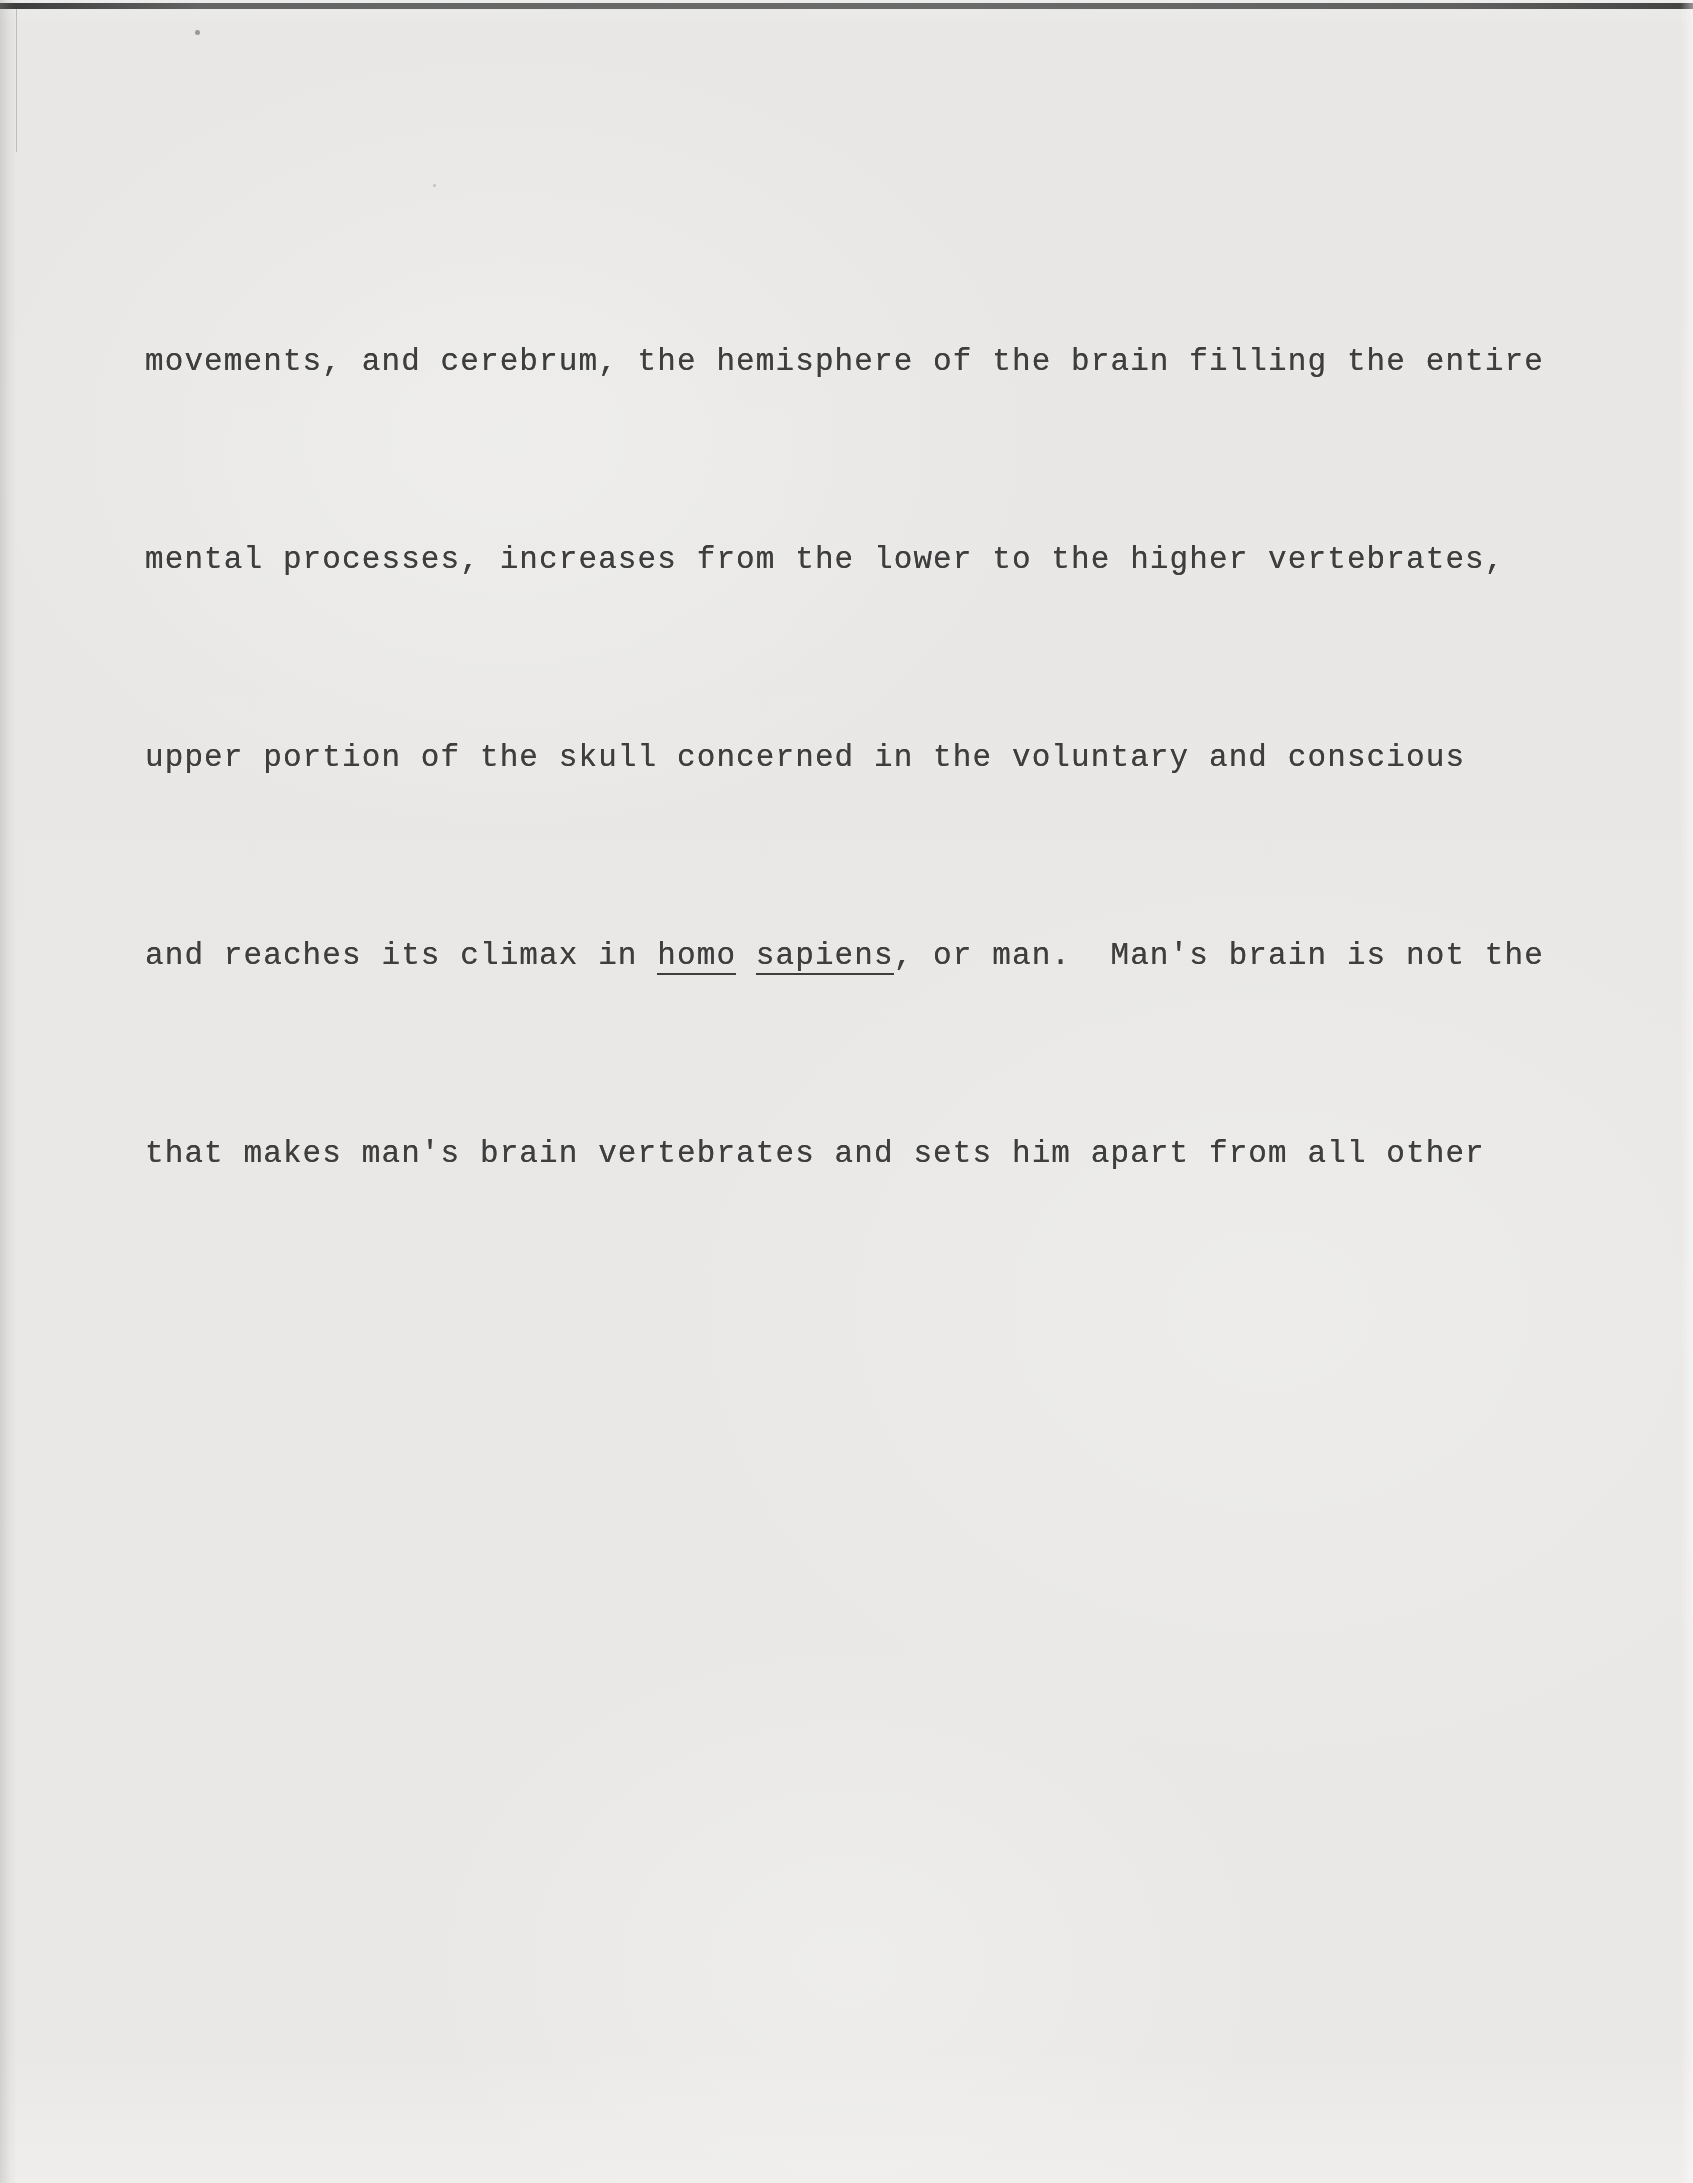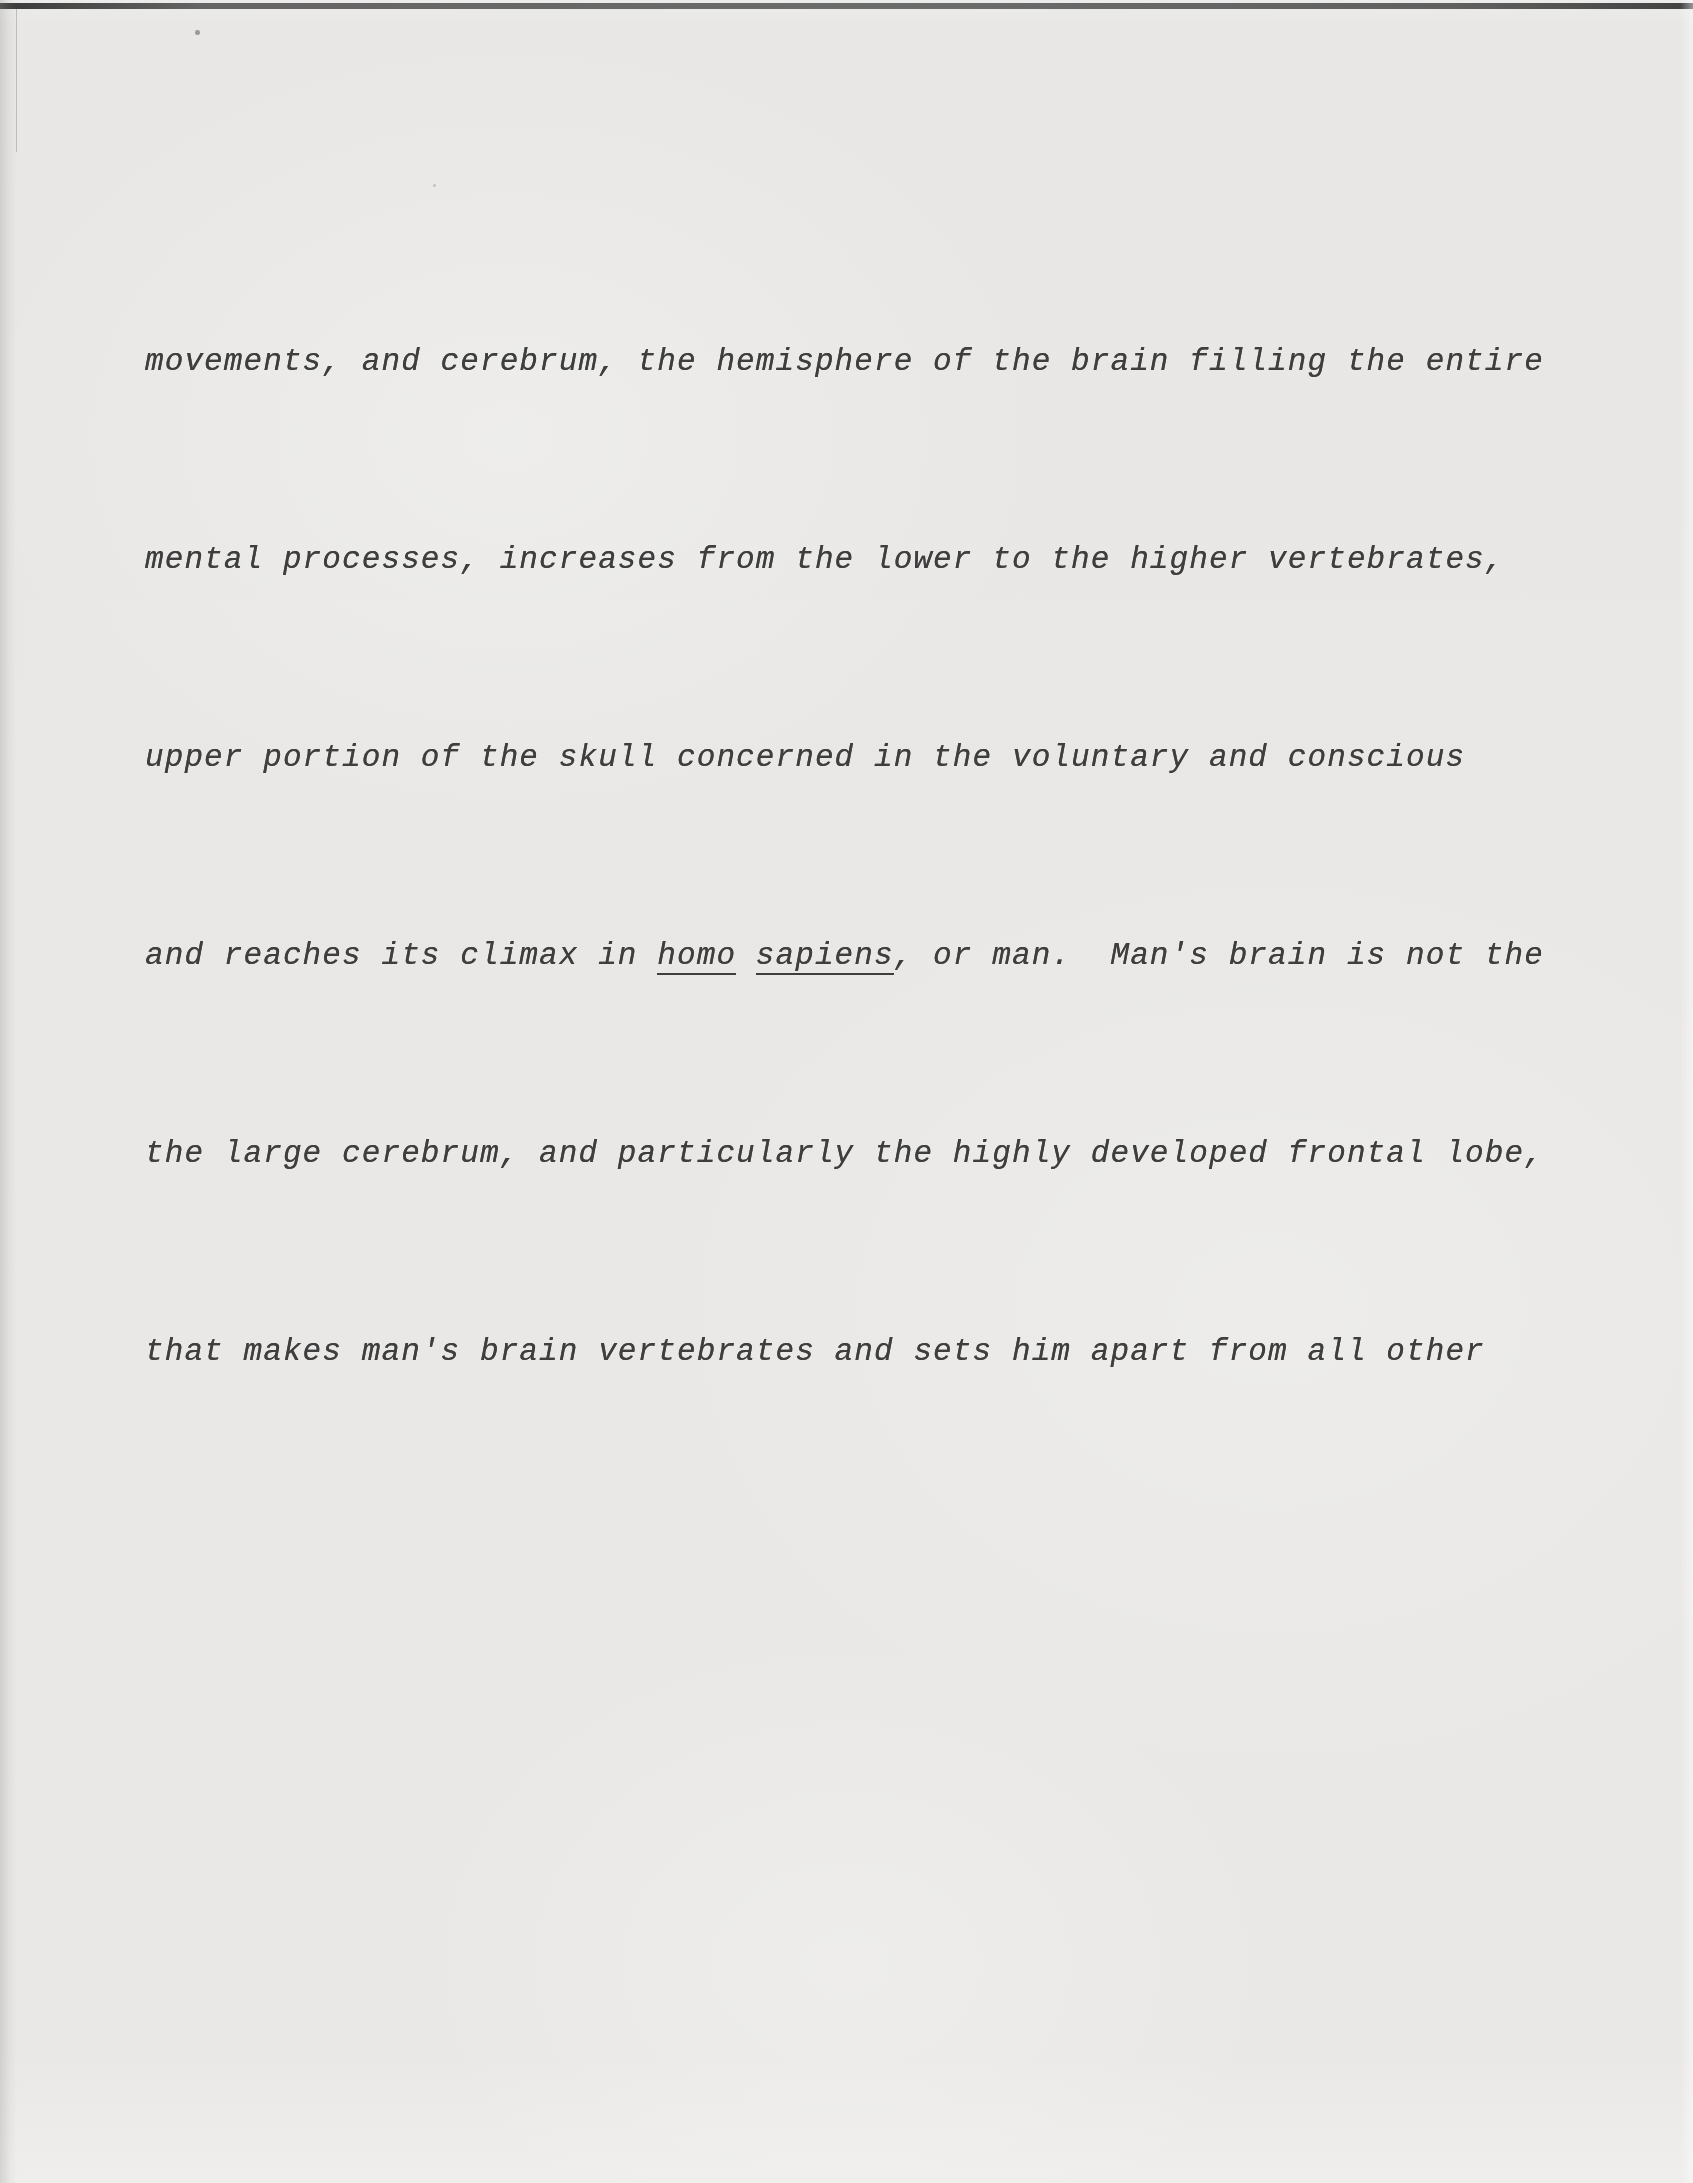--- a/index.html
+++ b/index.html
@@ -74,21 +74,21 @@
     left: 145px;
     top: 197px;
     width: 1421px;
     color: #3e3e3e;
     font-size: 31px;
     line-height: 66px;
     letter-spacing: 1.1px;
     white-space: pre;
     text-shadow: 0 0 0.5px rgba(62,62,62,0.85);
   }
-  .line { height: 66px; font-style: italic; }
+  .line { height: 66px; }
   .u {
     border-bottom: 2.7px solid currentColor;
   }
 </style>
 </head>
 <body>
 
 <div style="position:absolute; inset:0;">
   <div class="paper-texture"></div>
   <div class="scan-top-line"></div>
@@ -96,21 +96,20 @@
   <div class="scan-left-crease"></div>
   <div class="scan-right-edge"></div>
   <div class="speck speck-a"></div>
   <div class="speck speck-b"></div>
 
   <div class="page-text">
     <div class="line">movements, and cerebrum, the hemisphere of the brain filling the entire</div>
     <div class="line">mental processes, increases from the lower to the higher vertebrates,</div>
     <div class="line">upper portion of the skull concerned in the voluntary and conscious</div>
     <div class="line"><span>and reaches its climax in </span><span class="u">homo</span><span> </span><span class="u">sapiens</span><span>, or man.  Man's brain is not the</span></div>
-    <div class="line">the large cerebrum, and particularly the highly developed frontal lobe,</div>
     <div class="line">that makes man's brain vertebrates and sets him apart from all other</div>
     
     
     
     
     
     
     
     
     

